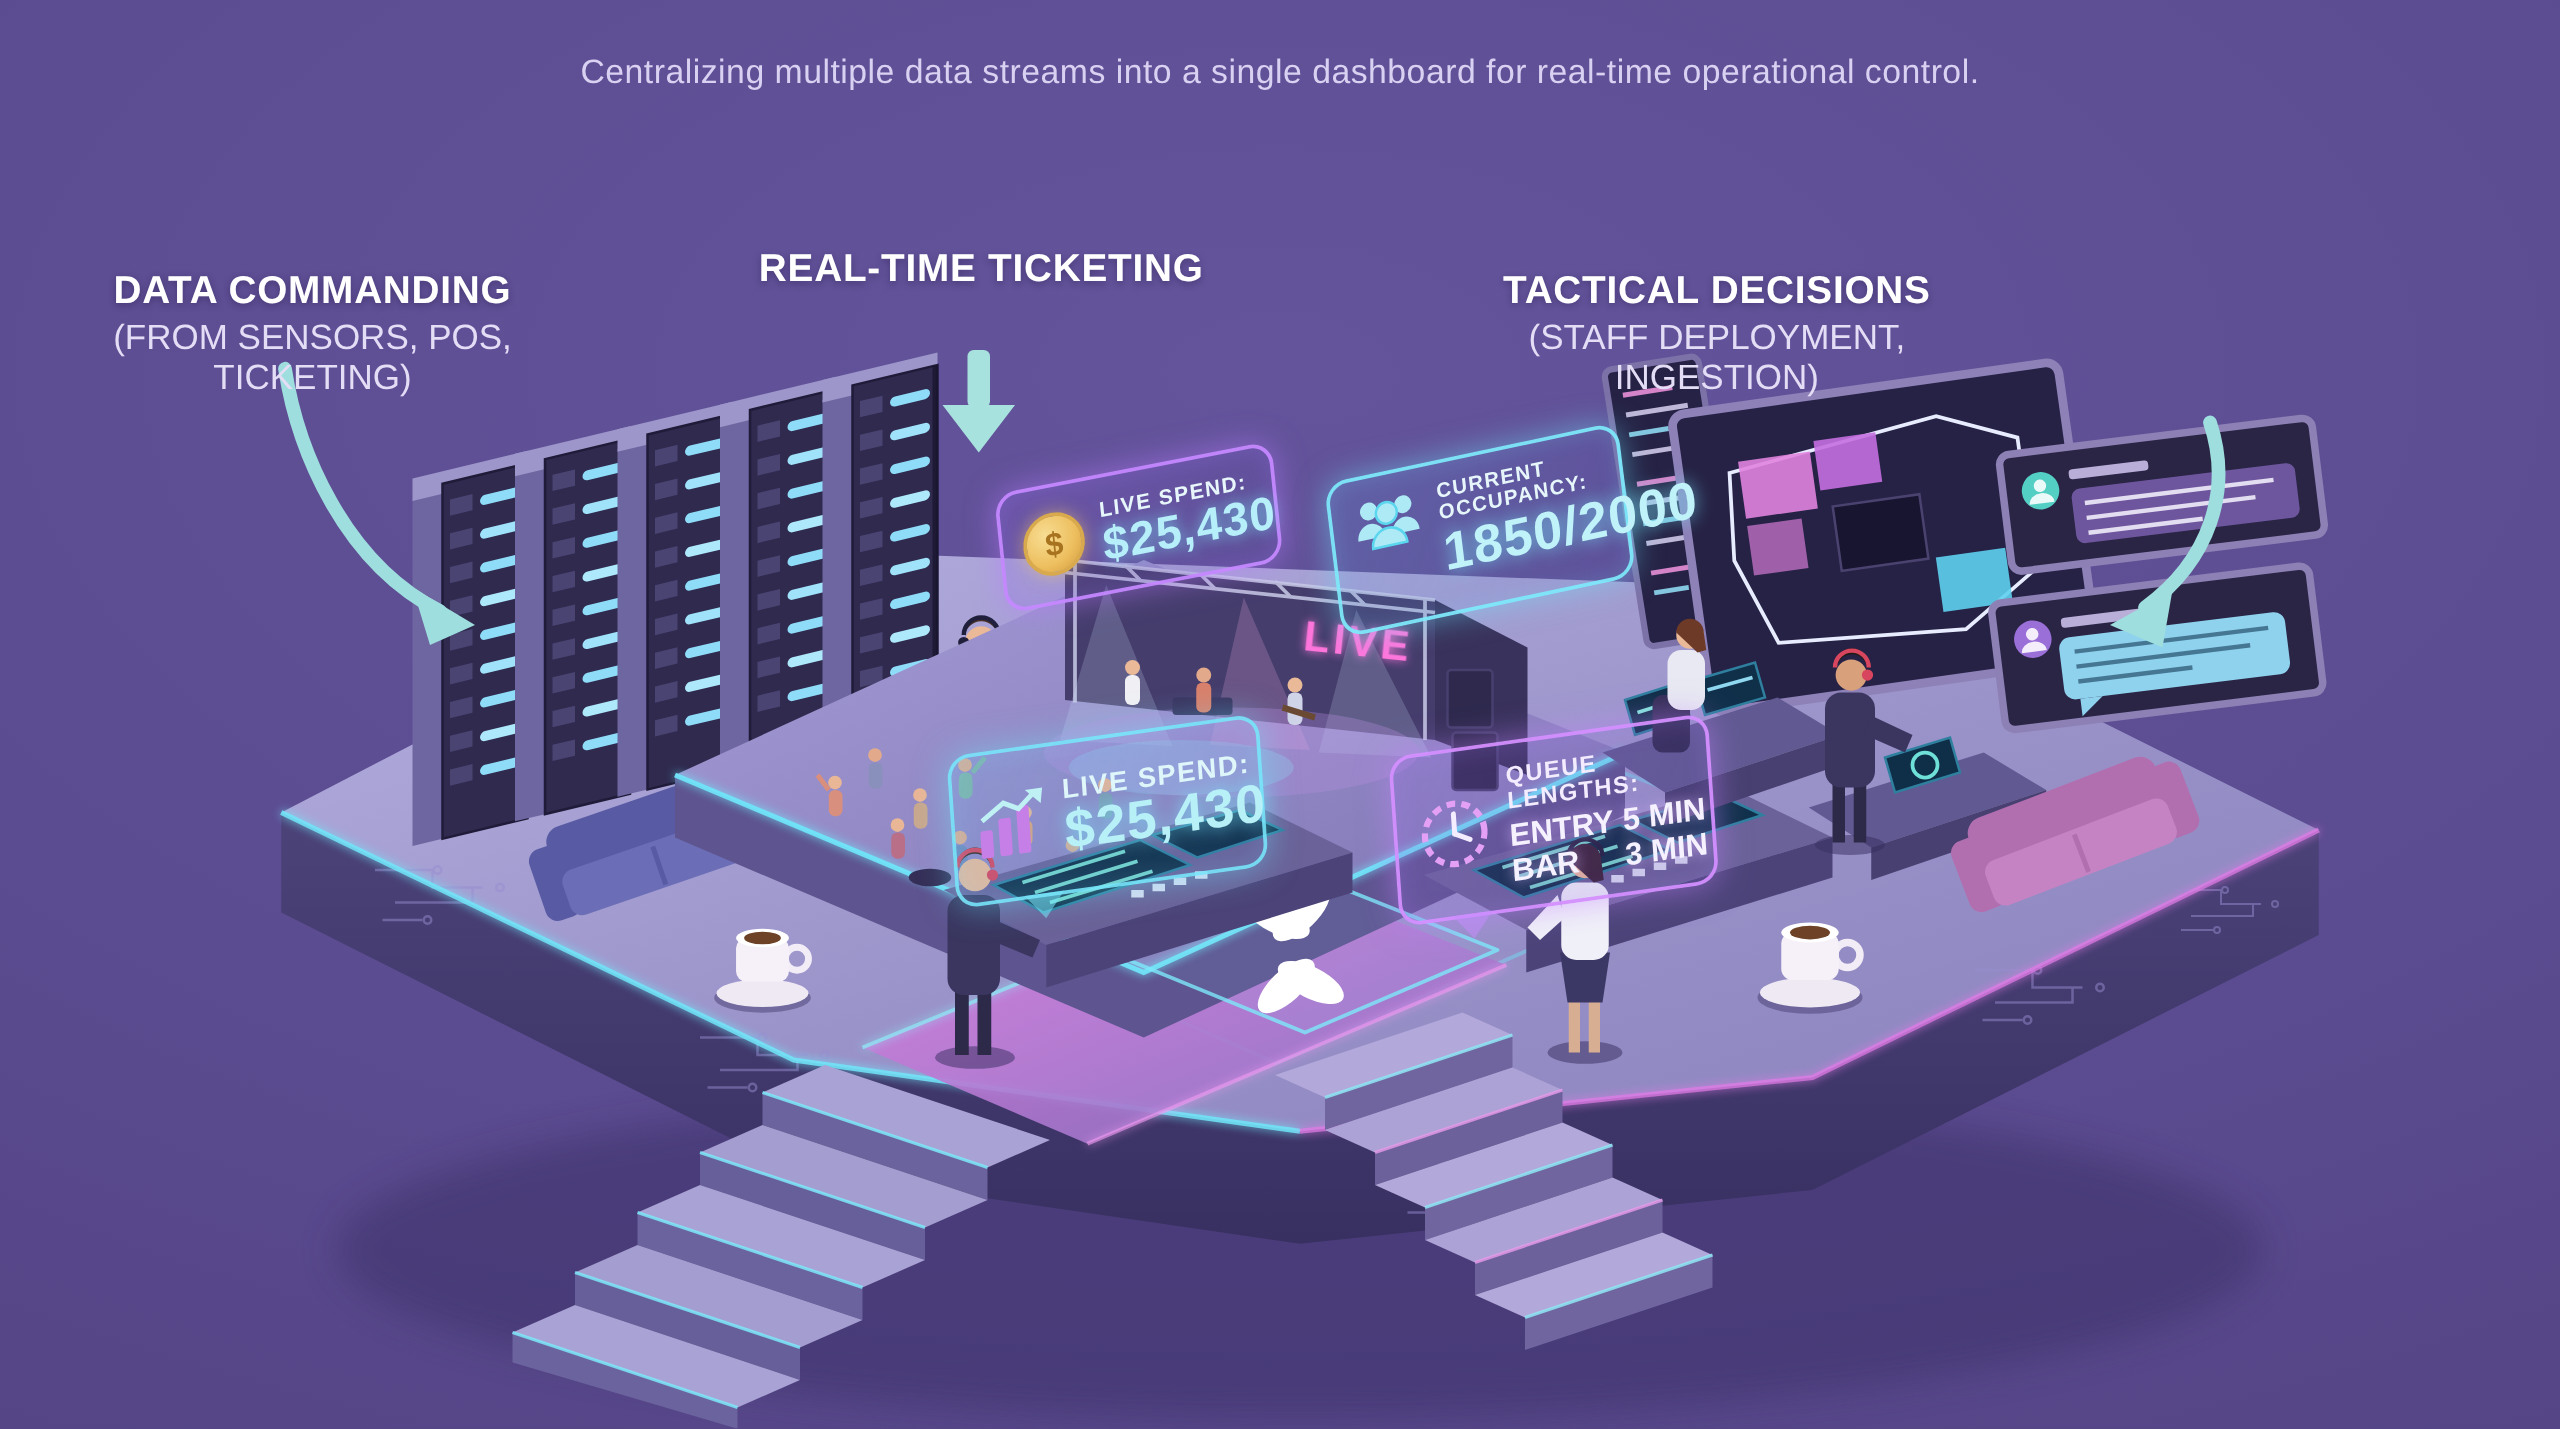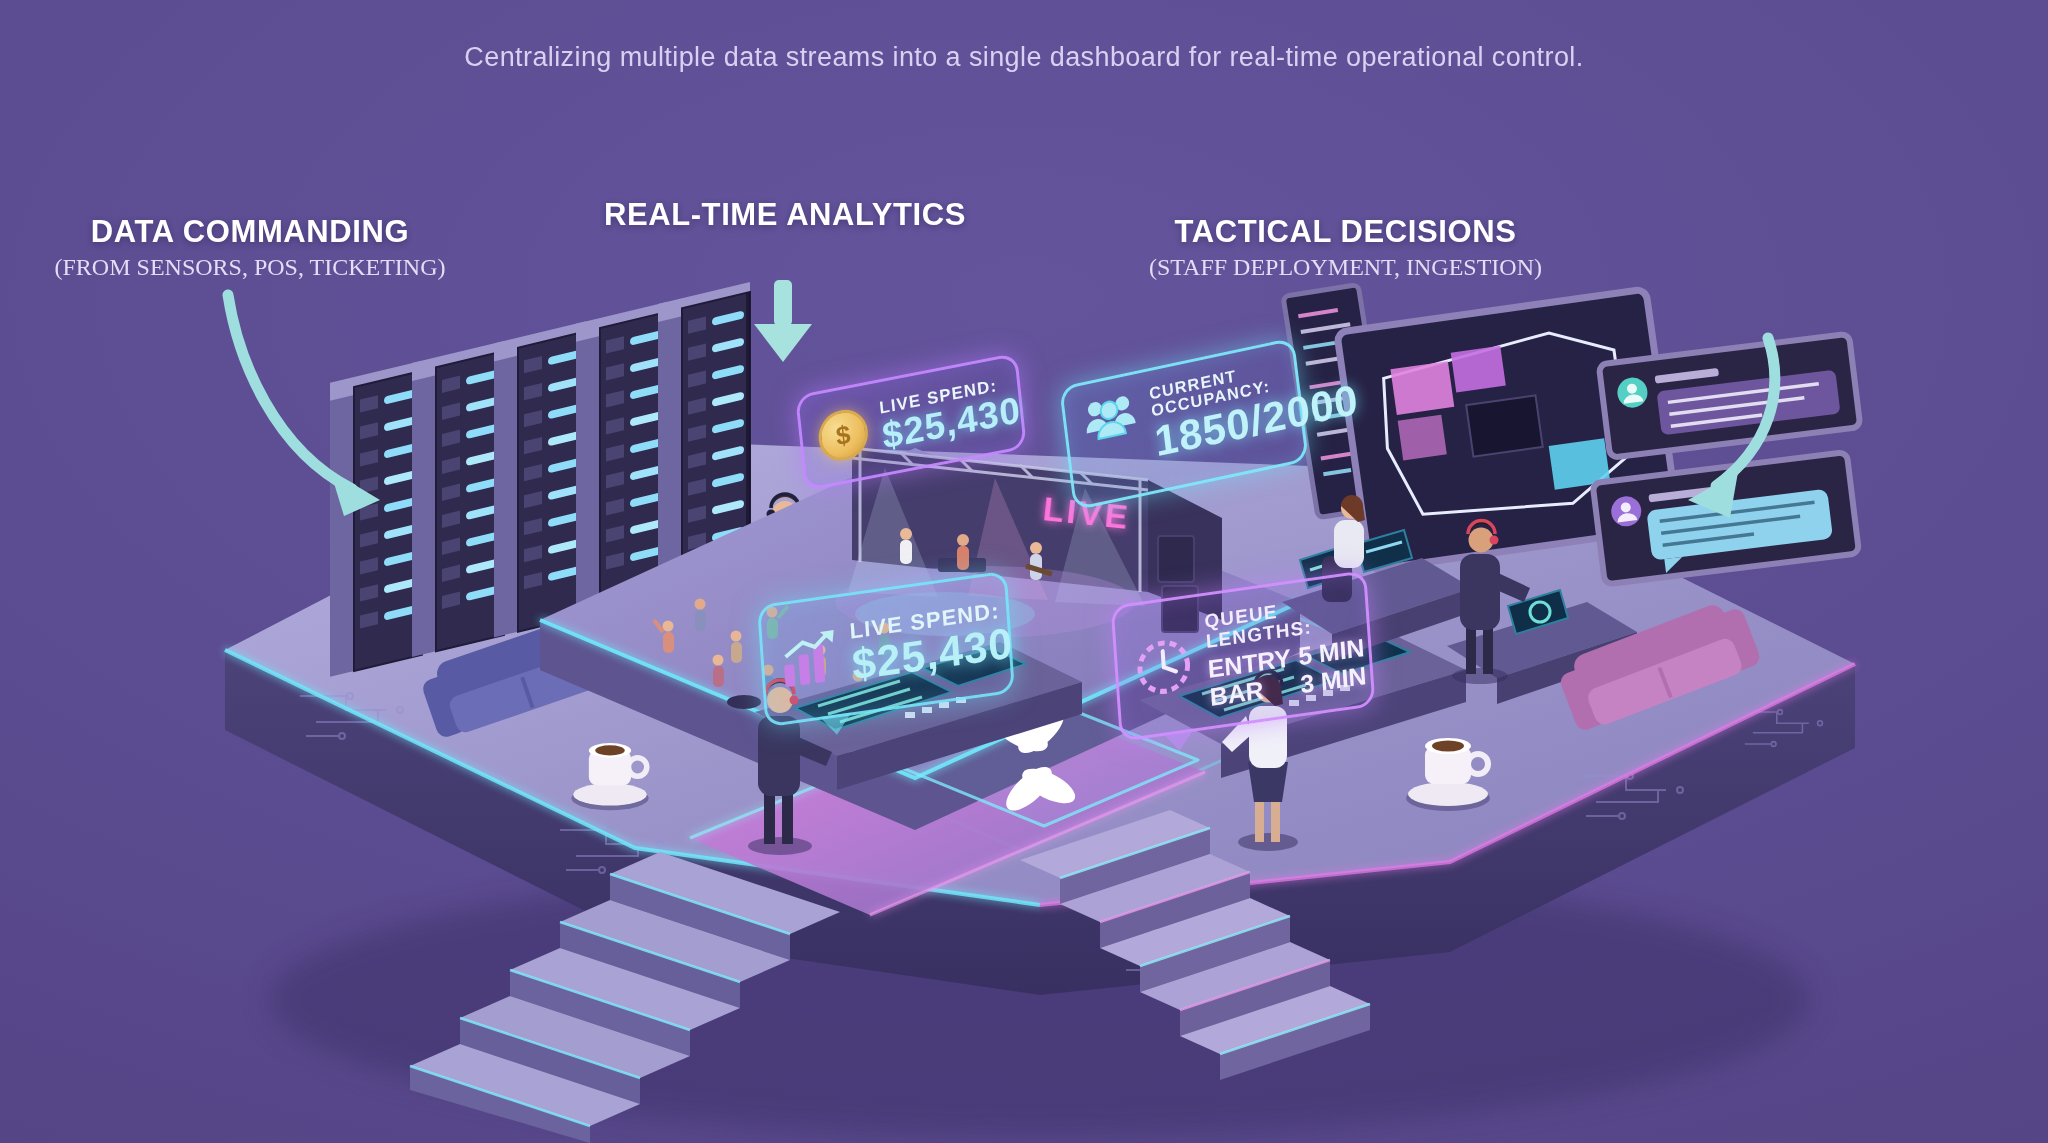--- a/index.html
+++ b/index.html
@@ -13,24 +13,24 @@
   
   .hdr{position:absolute;left:0;top:28px;width:100%;text-align:center;z-index:5;}
   .hdr .title{
     font-size:64px;font-weight:bold;color:#ffffff;letter-spacing:1px;
     text-shadow:0 3px 8px rgba(35,22,70,.45);
   }
   .hdr .subtitle{margin-top:14px;font-size:27px;color:#d9d1f1;letter-spacing:.4px;}
   
   .stage-label{position:absolute;z-index:5;text-align:center;color:#fff;}
   .stage-label .t{font-size:31px;font-weight:bold;letter-spacing:.6px;text-shadow:0 2px 6px rgba(35,22,70,.4);}
-  .stage-label .n{font-size:24px;color:#e4ddf6;margin-top:4px;font-family:Liberation Serif, serif;}
+  .stage-label .n{font-size:28px;color:#e4ddf6;margin-top:4px;}
   .lab-ingest{left:40px;top:214px;width:420px;}
   .lab-process{left:580px;top:196px;width:410px;line-height:1.22;}
-  .lab-decide{left:1138px;top:214px;width:415px;}
+  .lab-decide{left:1166px;top:214px;width:415px;}
   
   .holo{position:absolute;z-index:6;display:flex;align-items:center;gap:14px;
     border-radius:18px;padding:10px 16px;}
   .holo .col{display:flex;flex-direction:column;line-height:1.05;}
   .holo .lbl{font-weight:bold;letter-spacing:1.2px;}
   .holo .val{font-weight:bold;letter-spacing:1px;}
   .p-spend-top{
     left:798px;top:374px;width:226px;height:96px;
     transform:rotate(-11deg) skewX(-5deg);
     border:3px solid rgba(197,136,255,.95);
@@ -472,21 +472,21 @@
 <div class="hdr">
   <div class="subtitle">Centralizing multiple data streams into a single dashboard for real-time operational control.</div>
 </div>
 
 <div class="stage-label lab-ingest">
   <div class="t">DATA COMMANDING</div>
   <div class="n">(FROM SENSORS, POS, TICKETING)</div>
 </div>
 
 <div class="stage-label lab-process">
-  <div class="t">REAL-TIME ANALYTICS</div>
+  <div class="t">REAL-TIME TICKETING</div>
 </div>
 
 <div class="stage-label lab-decide">
   <div class="t">TACTICAL DECISIONS</div>
   <div class="n">(STAFF DEPLOYMENT, INGESTION)</div>
 </div>
 
 <div class="holo p-spend-top">
   <div class="coin">$</div>
   <div class="col">

